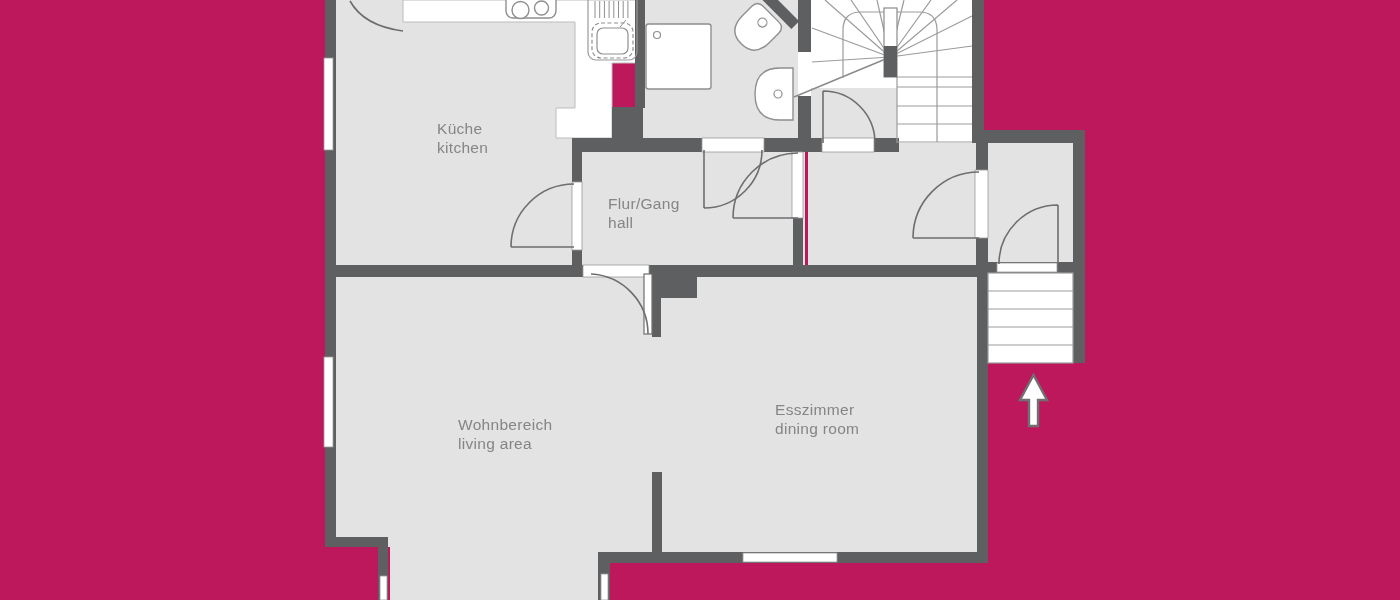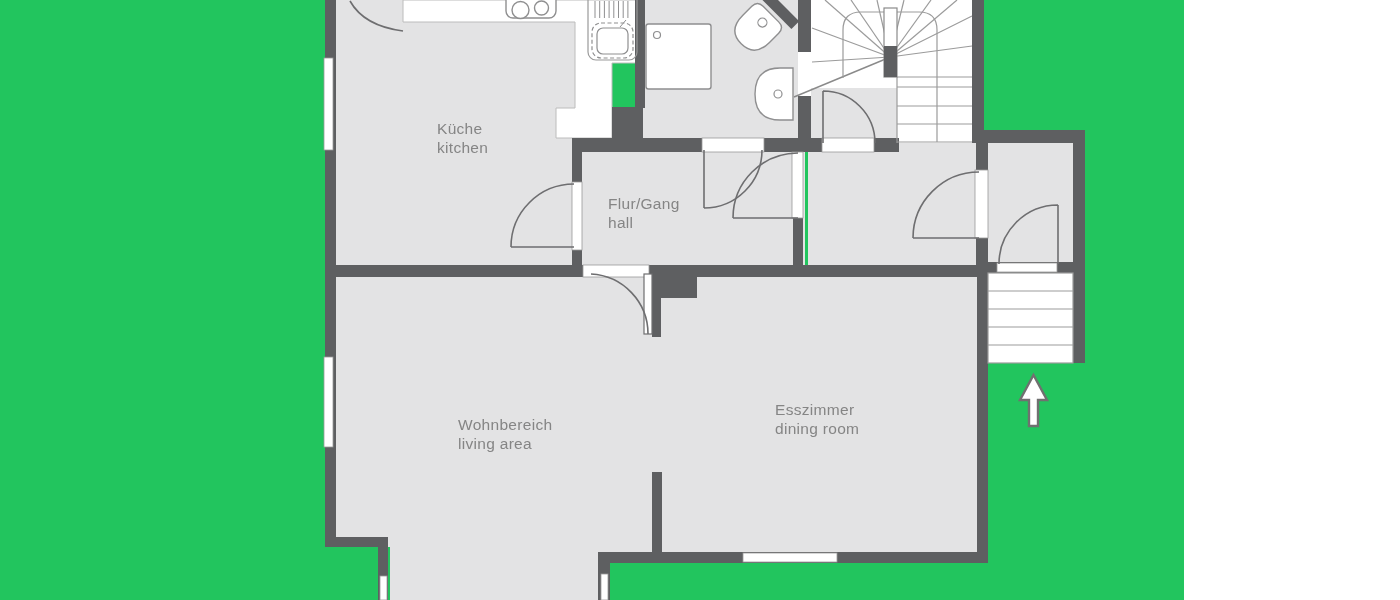--- a/index.html
+++ b/index.html
@@ -1,16 +1,16 @@
 <!DOCTYPE html>
 <html><head>
 <meta charset="utf-8">
 <style>
   html,body{margin:0;padding:0;background:#ffffff;}
-  .stage{position:relative;width:1184px;height:600px;background:#22c55e;overflow:hidden;
+  .stage{position:relative;width:1400px;height:600px;background:#be185d;overflow:hidden;
          font-family:"Liberation Sans", sans-serif;}
   svg{display:block;}
   .floor{fill:#e3e3e4;}
   .wall{fill:#5e5f61;}
   .open{fill:#ffffff;stroke:#9a9a9a;stroke-width:0.8;}
   .gapw{fill:#ffffff;stroke:none;}
   .fix{fill:#ffffff;stroke:#8f8f90;stroke-width:1.4;}
   .fixline{stroke:#8f8f90;stroke-width:1;fill:none;}
   .door{stroke:#6e6e70;stroke-width:1.6;fill:none;}
   .stairline{stroke:#9b9b9b;stroke-width:1.2;fill:none;}

